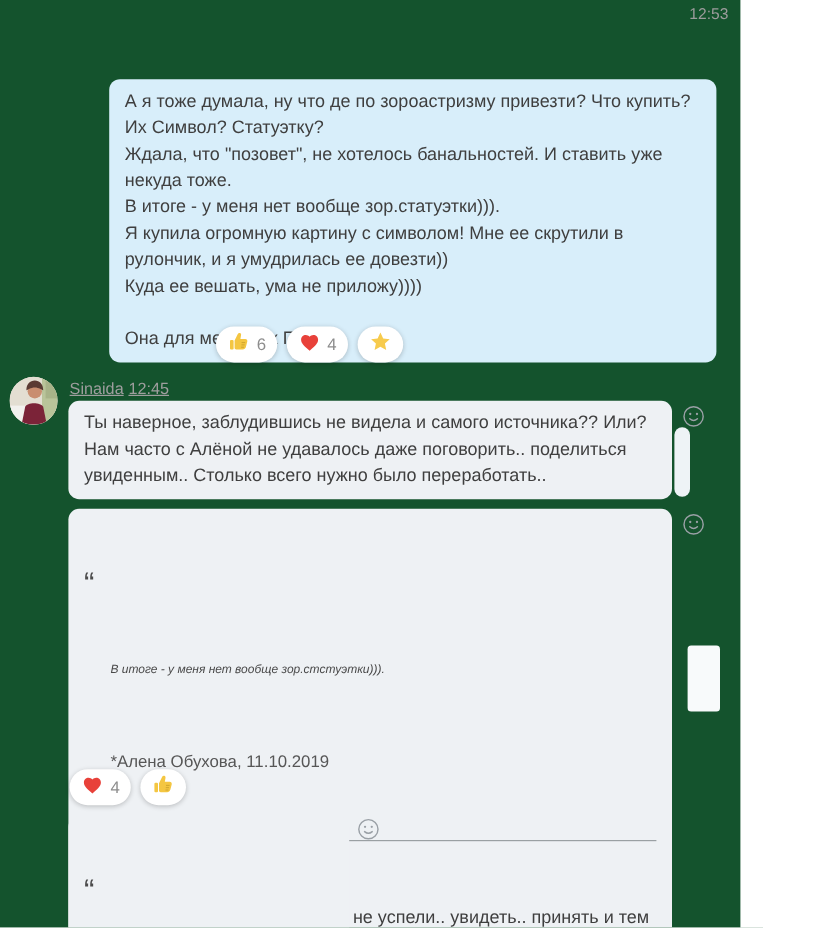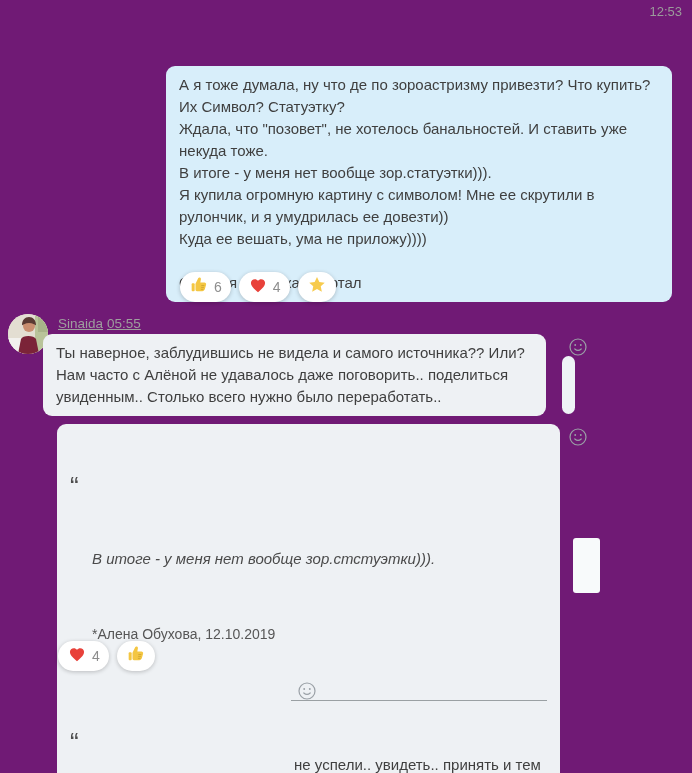--- a/index.html
+++ b/index.html
@@ -1,17 +1,17 @@
 <!DOCTYPE html>
 <html><head>
 <meta charset="utf-8">
 <style>
   html,body{margin:0;padding:0;background:#fff;}
   .screen{
-    position:relative;width:692px;height:773px;overflow:hidden;background:#701a75;
+    position:relative;width:617px;height:773px;overflow:hidden;background:#14532d;
     font-family:"Liberation Sans","DejaVu Sans",sans-serif;color:#3f3f3f;
   }
   .bubble{
     border-radius:9px;padding:8px 13px;font-size:15px;line-height:22px;
     white-space:pre-wrap;box-sizing:border-box;
   }
   .out{background:#d8eefa;}
   .in{background:#eef1f4;}
   .time-top{position:absolute;top:4px;right:10px;font-size:13px;color:#9b9b9b;}
   .msg-out-1{position:absolute;top:27px;right:8px;max-width:600px;}
@@ -23,29 +23,29 @@
     display:flex;align-items:center;gap:5px;background:#ffffff;border-radius:16px;
     padding:4px 9px;box-shadow:0 1px 4px rgba(0,0,0,.22);height:22px;
   }
   .pill .cnt{font-size:14px;color:#8d8d8d;}
   .avatar{
     position:absolute;left:8px;top:314px;width:40px;height:40px;border-radius:50%;
     overflow:hidden;background:#e3ded2;
   }
   .sender-row{position:absolute;left:58px;top:316px;font-size:13.5px;color:#9e9e9e;}
   .sender-row span{margin-right:4px;text-decoration:underline;}
-  .msg-in-1{position:absolute;left:43px;top:334px;width:503px;}
+  .msg-in-1{position:absolute;left:57px;top:334px;width:503px;}
   .msg-in-2{position:absolute;left:57px;top:424px;width:503px;}
   .msg-in-3{position:absolute;left:57px;top:680px;width:234px;height:110px;}
   .react-btn{position:absolute;width:20px;height:20px;cursor:pointer;}
   .react-btn-1{left:568px;top:337px;}
   .react-btn-2{left:568px;top:427px;}
   .react-btn-3{left:297px;top:681px;}
   .quote-mark{font-size:26px;line-height:20px;color:#4c4c4c;height:20px;white-space:normal;}
-  .quote-text{margin:8px 0 0 22px;font-style:italic;color:#4a4a4a;font-size:15px;white-space:normal;}
+  .quote-text{margin:8px 0 0 22px;font-style:italic;color:#4a4a4a;font-size:10px;white-space:normal;}
   .quote-author{margin:9px 0 0 22px;color:#565656;font-size:14px;white-space:normal;}
   .quote-sep{border:none;border-top:1px solid #9aa0a3;margin:11px 0 0 0;}
   .reply{margin-top:9px;white-space:pre-wrap;}
   .scroll-thumb-1{
     position:absolute;left:562px;top:356px;width:13px;height:58px;
     border-radius:7px;background:#eef3f6;
   }
   .scroll-thumb-2{
     position:absolute;left:573px;top:538px;width:27px;height:55px;
     border-radius:3px;background:#f8fafb;
@@ -95,38 +95,38 @@
       <rect x="27" width="13" height="40" fill="#b9c49a"></rect>
       <rect x="30" y="0" width="10" height="18" fill="#a8b389"></rect>
       <rect x="0" y="24" width="15" height="16" fill="#f2f1ee"></rect>
       <circle cx="21" cy="12" r="6" fill="#c98e70"></circle>
       <path d="M14 11c0-5 3-8 7-8s7 3 7 8c0 1-3-2-7-2s-7 3-7 2z" fill="#5a3a33"></path>
       <path d="M10 40l3-15c1.5-4 13-4 15 0l3 15z" fill="#7b2338"></path>
     </svg>
   </div>
 
   <div class="sender-row">
-    <span>Sinaida</span><span>05:55</span>
+    <span>Sinaida</span><span>12:45</span>
   </div>
 
   <div class="bubble in msg-in-1">Ты наверное, заблудившись не видела и самого источника?? Или? Нам часто с Алёной не удавалось даже поговорить.. поделиться увиденным.. Столько всего нужно было переработать..</div>
 
   <div class="react-btn react-btn-1">
     <svg width="20" height="20" viewBox="0 0 20 20">
         <circle cx="10" cy="10" r="8" fill="none" stroke="#9aa0a6" stroke-width="1.2"></circle>
         <circle cx="7.2" cy="8" r=".95" fill="#9aa0a6"></circle>
         <circle cx="12.8" cy="8" r=".95" fill="#9aa0a6"></circle>
         <path d="M6.8 12q3.2 2.8 6.4 0" stroke="#9aa0a6" stroke-width="1.2" fill="none" stroke-linecap="round"></path>
       </svg>
   </div>
 
   <div class="bubble in msg-in-2">
     <div class="quote-mark">“</div>
     <div class="quote-text">В итоге - у меня нет вообще зор.стстуэтки))).</div>
-    <div class="quote-author">*Алена Обухова, 12.10.2019</div>
+    <div class="quote-author">*Алена Обухова, 11.10.2019</div>
     <hr class="quote-sep">
     <div class="reply"><span>К сожалению мы очень многого не успели.. увидеть.. принять и тем более привезти с собой. Утешали себя тем, что "придётся" ещё раз ехать в Иран.</span> </div>
   </div>
 
   <div class="react-btn react-btn-2">
     <svg width="20" height="20" viewBox="0 0 20 20">
         <circle cx="10" cy="10" r="8" fill="none" stroke="#9aa0a6" stroke-width="1.2"></circle>
         <circle cx="7.2" cy="8" r=".95" fill="#9aa0a6"></circle>
         <circle cx="12.8" cy="8" r=".95" fill="#9aa0a6"></circle>
         <path d="M6.8 12q3.2 2.8 6.4 0" stroke="#9aa0a6" stroke-width="1.2" fill="none" stroke-linecap="round"></path>

